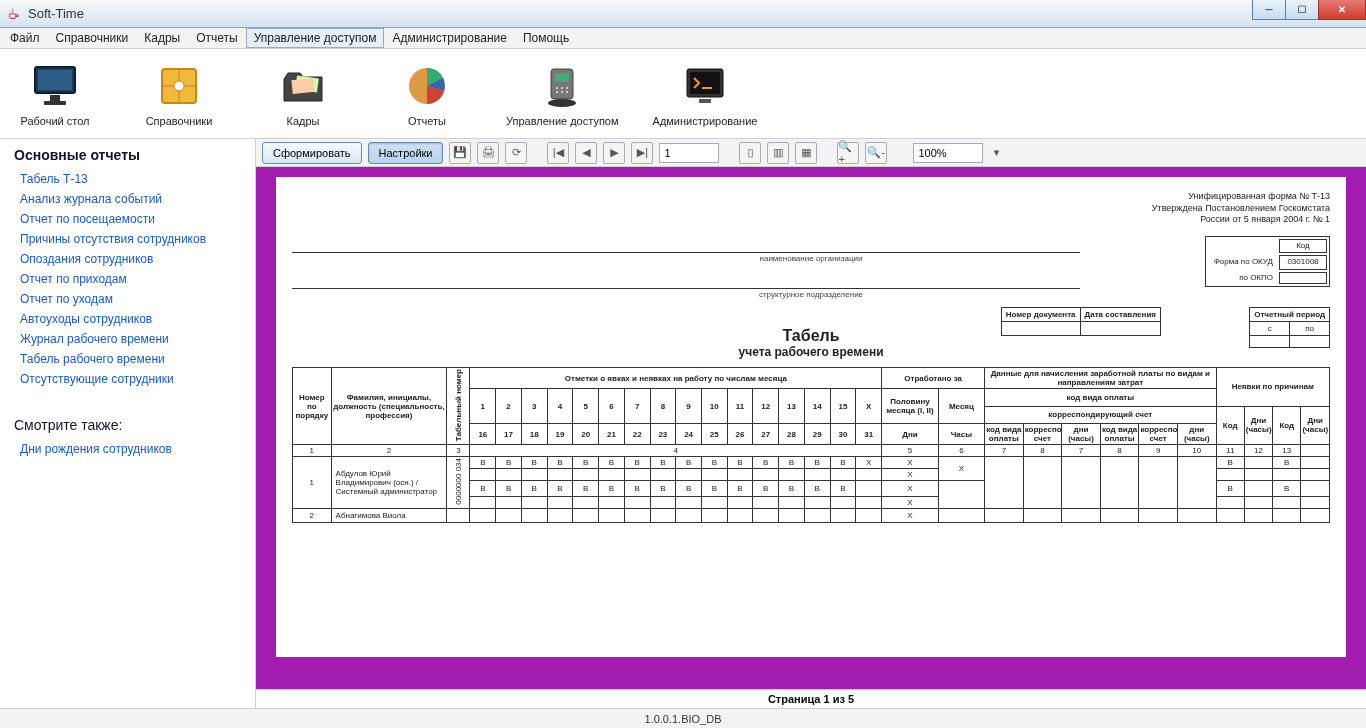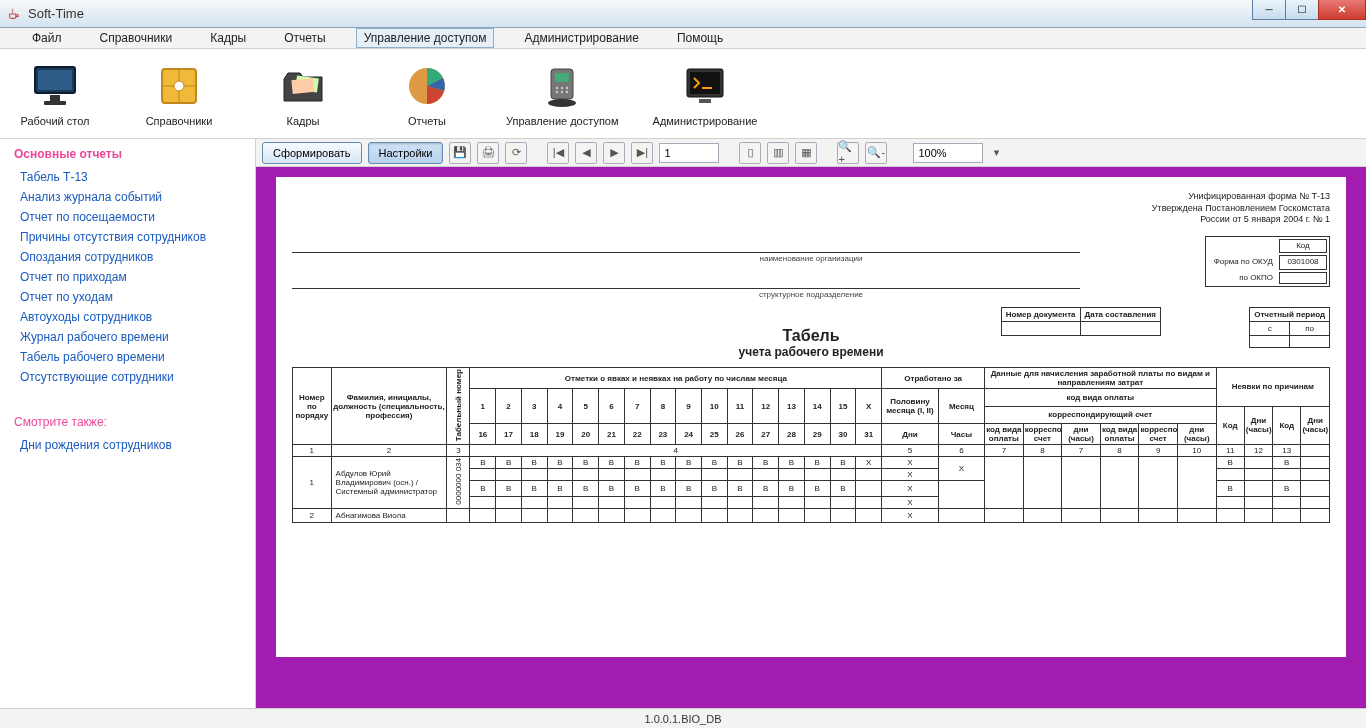--- a/index.html
+++ b/index.html
@@ -8,33 +8,33 @@
 
 .titlebar { height: 28px; background: linear-gradient(to bottom, #f8f8f8, #d4e3f0); border-bottom: 1px solid #8da6c0; display: flex; align-items: center; padding: 0 6px; position: relative; }
 .titlebar .app-icon { width: 16px; height: 16px; margin-right: 6px; display: inline-flex; align-items: center; justify-content: center; }
 .titlebar .title { font-size: 13px; color: #333; }
 .titlebar .win-controls { position: absolute; right: 0; top: 0; display: flex; }
 .titlebar .win-btn { width: 34px; height: 20px; border: 1px solid #5a7fa0; border-top: none; display: flex; align-items: center; justify-content: center; font-size: 10px; background: linear-gradient(to bottom,#eaf3fb,#c7ddf0); margin-left: -1px; cursor: pointer; }
 .titlebar .win-btn.close { width: 48px; background: linear-gradient(to bottom,#e67a73,#cf3b2f); color: #fff; border-color: #a52f24; font-weight: bold; }
 
 
 .menubar { height: 21px; background: #f3f3f3; border-bottom: 1px solid #d0d0d0; display: flex; align-items: stretch; padding: 0 2px; }
-.menubar .menu-item { padding: 3px 8px; font-size: 12px; color: #222; cursor: pointer; margin-left: 22px; }
+.menubar .menu-item { padding: 3px 8px; font-size: 12px; color: #222; cursor: pointer; }
 .menubar .menu-item.active { border: 1px solid #8faecc; background: #e6eef6; padding: 2px 7px; }
 
 
 .toolstrip { height: 90px; background: #fff; border-bottom: 1px solid #d0d0d0; display: flex; align-items: center; padding: 4px 10px; gap: 34px; }
 .tool { display: flex; flex-direction: column; align-items: center; gap: 4px; cursor: pointer; min-width: 90px; }
 .tool .icon { width: 50px; height: 50px; display: flex; align-items: center; justify-content: center; }
 .tool .label { font-size: 11px; color: #222; }
 
 
 .main { display: flex; height: calc(728px - 28px - 21px - 90px - 20px); }
 .sidebar { width: 256px; border-right: 1px solid #d0d0d0; padding: 8px 14px; overflow: auto; background: #fff; }
-.sidebar h3 { font-size: 12px; font-weight: bold; margin-bottom: 6px; color: #ec4899; }
+.sidebar h3 { font-size: 14px; font-weight: bold; margin-bottom: 6px; color: #0f172a; }
 .sidebar a { display: block; color: #1a5bbf; text-decoration: none; font-size: 12px; padding: 3px 0 3px 6px; cursor: pointer; }
 .sidebar .sp { height: 28px; }
 
 .content { flex: 1; display: flex; flex-direction: column; }
 .report-toolbar { height: 28px; background: #f3f3f3; display: flex; align-items: center; padding: 2px 6px; gap: 6px; border-bottom: 1px solid #d0d0d0; }
 .report-toolbar .rbtn { height: 22px; padding: 0 10px; border: 1px solid #6a8bb0; background: linear-gradient(to bottom,#f7fbff,#d6e6f5); border-radius: 3px; font-size: 11px; cursor: pointer; display: inline-flex; align-items: center; }
 .report-toolbar .rbtn.pressed { background: linear-gradient(to bottom,#cde1f4,#b8d3ed); box-shadow: inset 0 1px 2px rgba(0,0,0,.2); }
 .report-toolbar .ibtn { width: 22px; height: 22px; border: 1px solid #aab; background: #f4f4f4; border-radius: 2px; display: inline-flex; align-items: center; justify-content: center; font-size: 11px; cursor: pointer; color: #555; }
 .report-toolbar .sep { width: 8px; }
 .report-toolbar .pagefield { width: 60px; height: 20px; border: 1px solid #aab; background: #fff; padding: 0 4px; font-size: 11px; }
@@ -495,16 +495,17 @@
                 <td></td>
             <td></td>
                 <td></td>
                 <td></td>
                 <td></td>
           </tr>
         </tbody>
           </table>
       </div>
     </div>
+    <div class="page-footer">Страница 1 из 5</div>
   </div>
 </div>
 
 <div class="statusbar">1.0.0.1.BIO_DB</div>
 
 </body></html>

